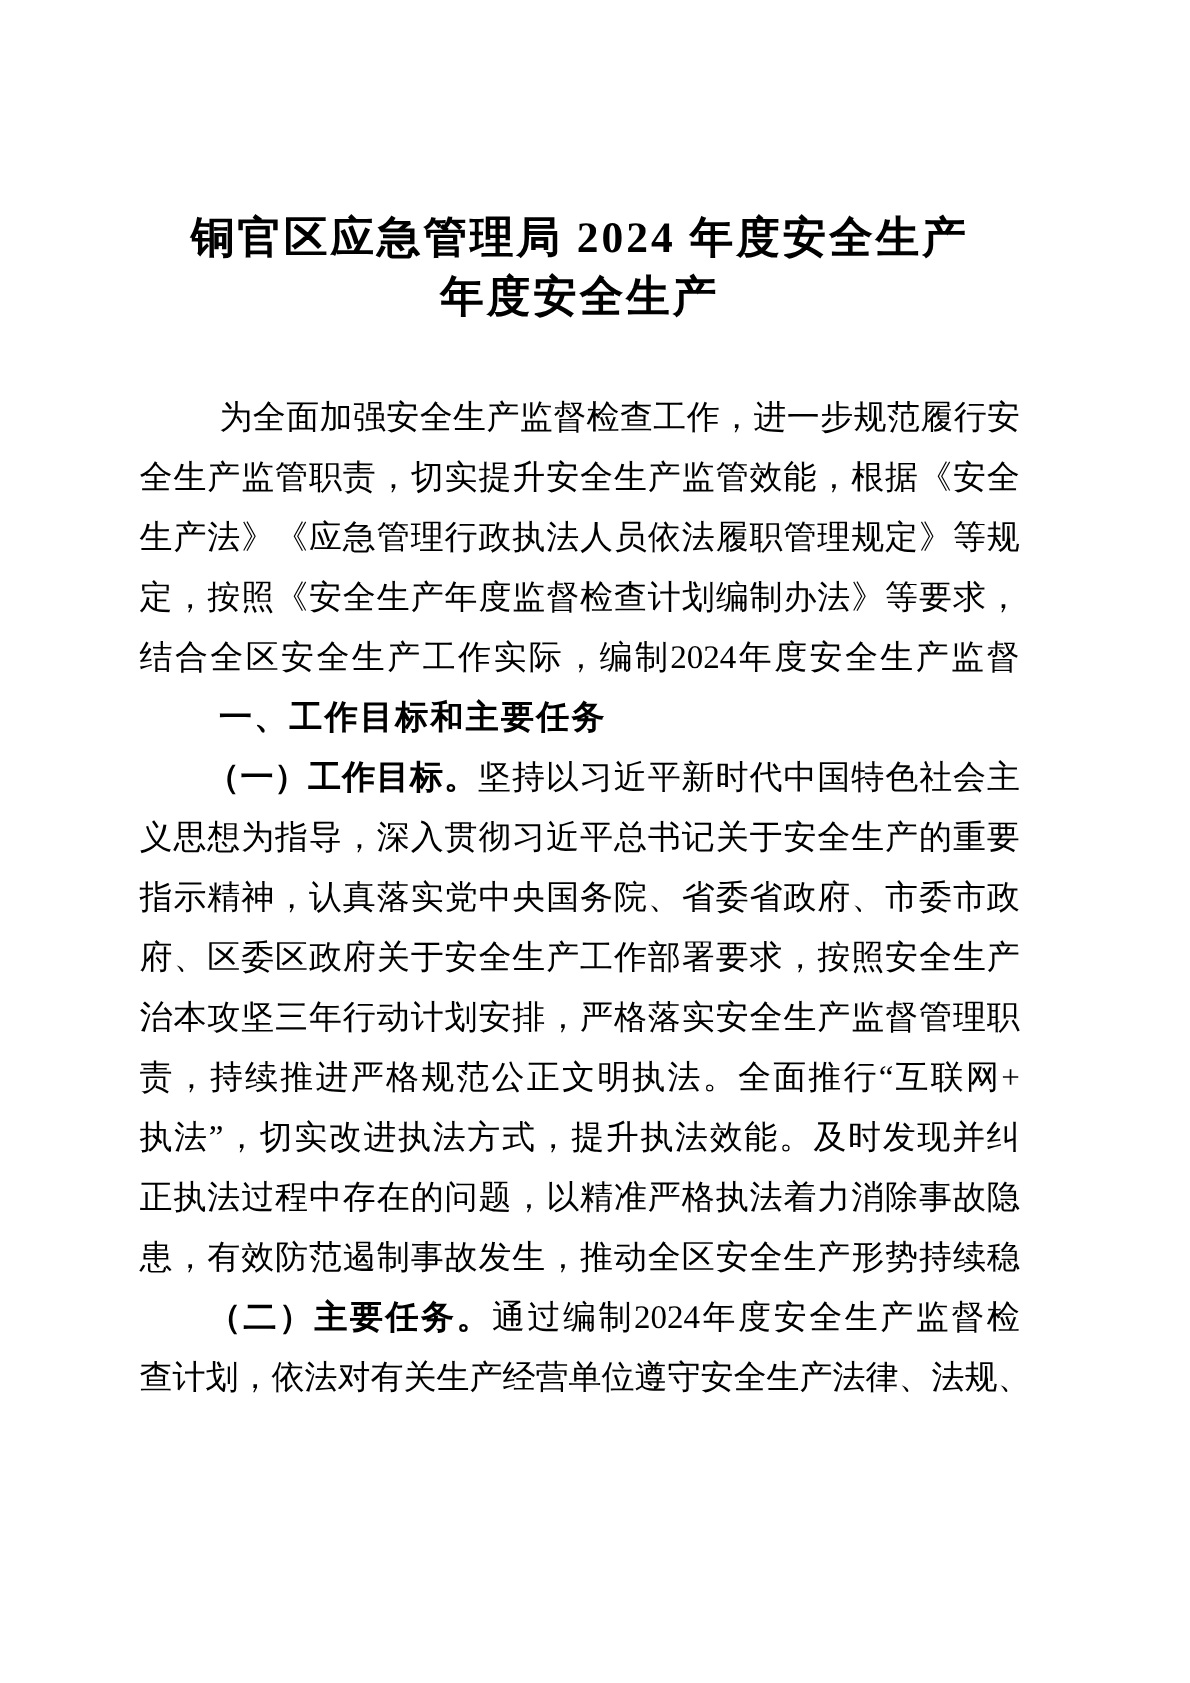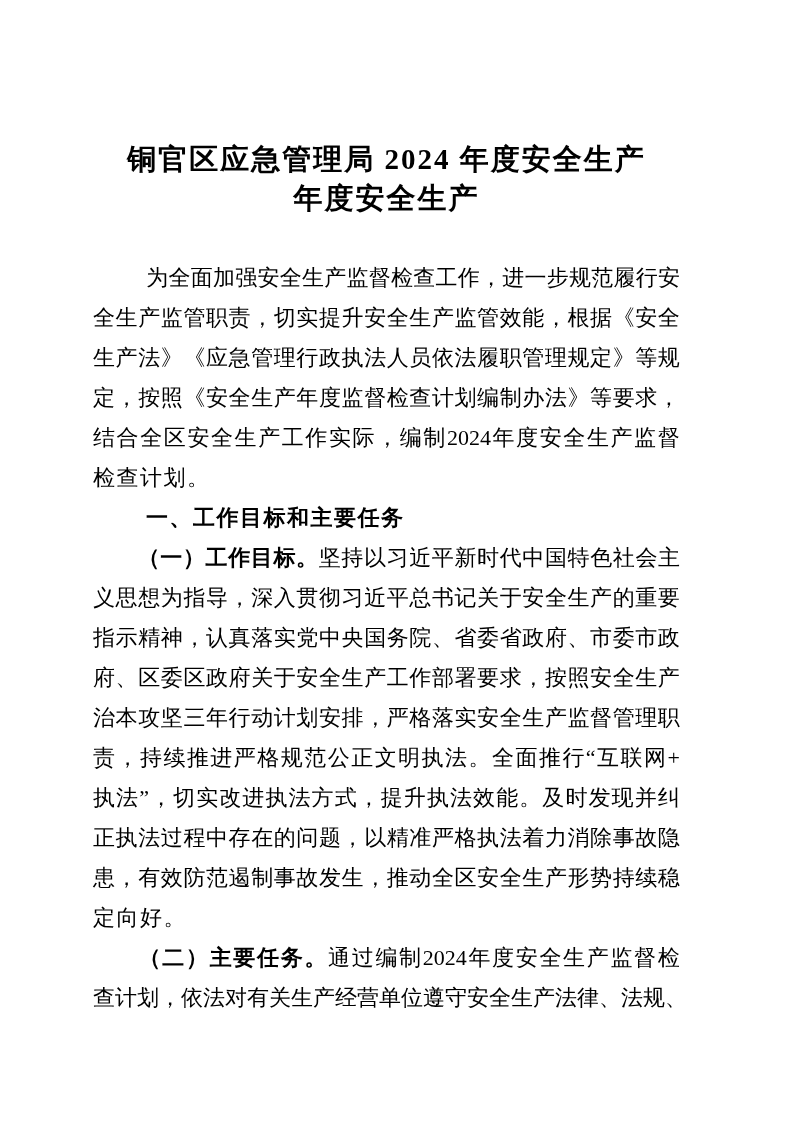--- a/index.html
+++ b/index.html
@@ -190,21 +190,20 @@
         <span>2024</span>
         <span>年</span>
         <span>度</span>
         <span>安</span>
         <span>全</span>
         <span>生</span>
         <span>产</span>
         <span>监</span>
         <span>督</span>
       </div>
-      <div class="line body">检查计划。</div>
       <div class="line heading ind">一、工作目标和主要任务</div>
       <div class="line body stretch">
         <span class="indent-spacer" style="width: 44px;"></span>
         <span class="b">（</span>
         <span class="b">一</span>
         <span class="b">）</span>
         <span class="b">工</span>
         <span class="b">作</span>
         <span class="b">目</span>
         <span class="b">标</span>
@@ -443,21 +442,20 @@
         <span>安</span>
         <span>全</span>
         <span>生</span>
         <span>产</span>
         <span>形</span>
         <span>势</span>
         <span>持</span>
         <span>续</span>
         <span>稳</span>
       </div>
-      <div class="line body">定向好。</div>
       <div class="line body stretch">
         <span class="indent-spacer" style="width: 44px;"></span>
         <span class="b">（</span>
         <span class="b">二</span>
         <span class="b">）</span>
         <span class="b">主</span>
         <span class="b">要</span>
         <span class="b">任</span>
         <span class="b">务</span>
         <span class="b">。</span>

